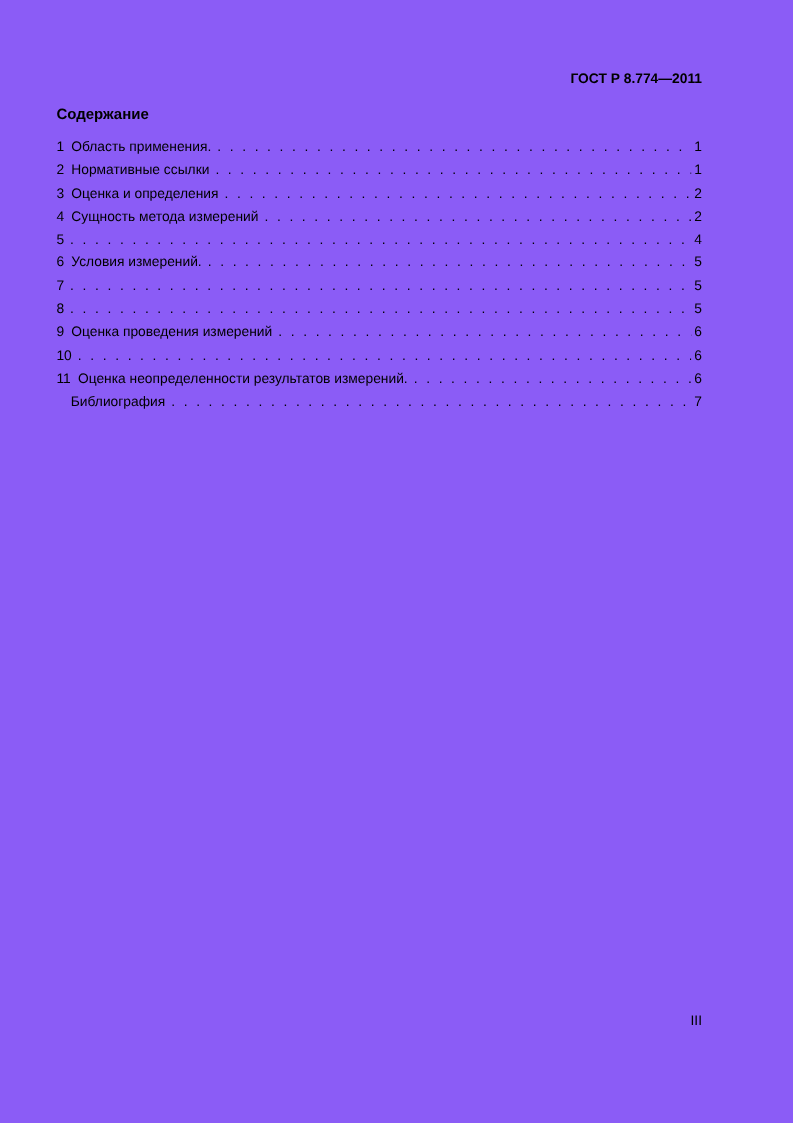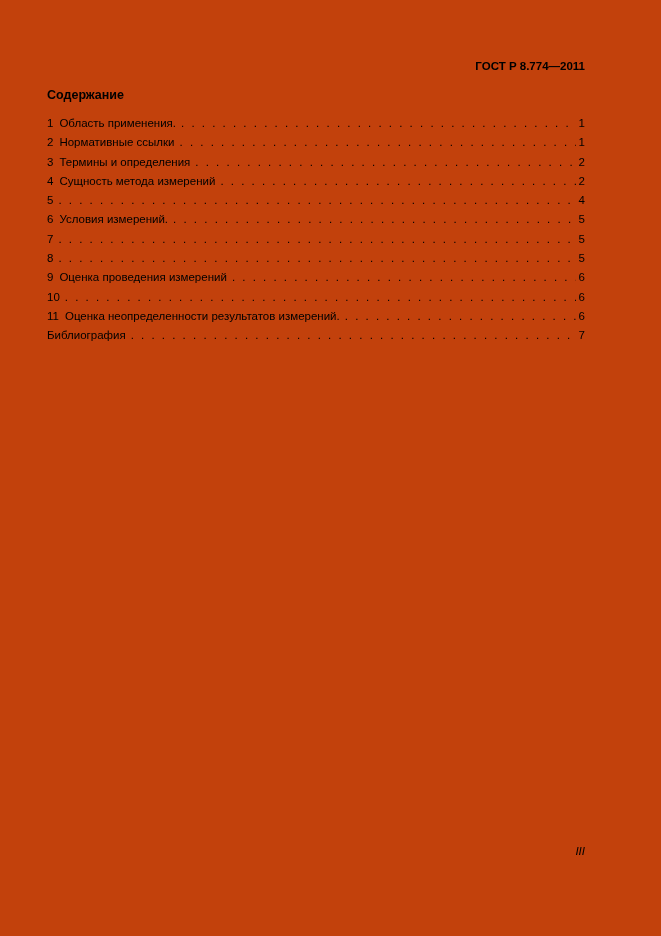--- a/index.html
+++ b/index.html
@@ -11,21 +11,21 @@
     width: 661px;
     height: 936px;
     position: relative;
     font-family: "Liberation Sans", sans-serif;
     color: #000000;
     overflow: hidden;
   }
   .page {
     position: absolute;
     inset: 0;
-    background: #c2410c;
+    background: #8b5cf6;
   }
   .doc-header {
     position: absolute;
     top: 60px;
     left: 47px;
     right: 76px;
     text-align: right;
     font-weight: bold;
     font-size: 11.5px;
   }
@@ -52,42 +52,41 @@
     white-space: nowrap;
   }
   .toc-num {
     flex: none;
   }
   .toc-text {
     flex: none;
     margin-left: 6px;
   }
   .toc-num:empty + .toc-text {
-    margin-left: 0;
+    margin-left: 12px;
   }
   .toc-leader {
     flex: 1 1 auto;
     overflow: hidden;
     white-space: nowrap;
     margin-left: 5px;
     margin-right: 3px;
     letter-spacing: 2px;
     min-width: 10px;
   }
   .toc-page {
     flex: none;
   }
   .doc-footer {
     position: absolute;
     top: 845px;
     left: 63px;
     right: 76px;
     text-align: right;
     font-size: 11.5px;
-    font-style: italic;
   }
 </style>
 </head>
 <body>
 
 <div class="page">
 
   <div class="doc-header">ГОСТ Р 8.774—2011</div>
 
   <div class="doc-title">Содержание</div>
@@ -103,21 +102,21 @@
 
     <div class="toc-row">
       <span class="toc-num">2</span>
       <span class="toc-text">Нормативные ссылки</span>
       <span class="toc-leader">. . . . . . . . . . . . . . . . . . . . . . . . . . . . . . . . . . . . . . . . . . . . . . . . . . . . . . . . . . . . . . . . . . . . . . . . . . . . . . . . . . . . . . . . . . . . . . . . . . . . . . . . . . . . . . . . . . . . . . . . . . . . . . . . . . . . . . . . . . . . . . . . . . . . . . . . . . . . . . . . . . . . . . . . . . . . . . . . . . . . . . . . . . . . . . . . . . . . . . . . </span>
       <span class="toc-page">1</span>
     </div>
 
     <div class="toc-row">
       <span class="toc-num">3</span>
-      <span class="toc-text">Термины и определения</span>
+      <span class="toc-text">Оценка и определения</span>
       <span class="toc-leader">. . . . . . . . . . . . . . . . . . . . . . . . . . . . . . . . . . . . . . . . . . . . . . . . . . . . . . . . . . . . . . . . . . . . . . . . . . . . . . . . . . . . . . . . . . . . . . . . . . . . . . . . . . . . . . . . . . . . . . . . . . . . . . . . . . . . . . . . . . . . . . . . . . . . . . . . . . . . . . . . . . . . . . . . . . . . . . . . . . . . . . . . . . . . . . . . . . . . . . . . </span>
       <span class="toc-page">2</span>
     </div>
 
     <div class="toc-row">
       <span class="toc-num">4</span>
       <span class="toc-text">Сущность метода измерений</span>
       <span class="toc-leader">. . . . . . . . . . . . . . . . . . . . . . . . . . . . . . . . . . . . . . . . . . . . . . . . . . . . . . . . . . . . . . . . . . . . . . . . . . . . . . . . . . . . . . . . . . . . . . . . . . . . . . . . . . . . . . . . . . . . . . . . . . . . . . . . . . . . . . . . . . . . . . . . . . . . . . . . . . . . . . . . . . . . . . . . . . . . . . . . . . . . . . . . . . . . . . . . . . . . . . . . </span>
       <span class="toc-page">2</span>
     </div>

